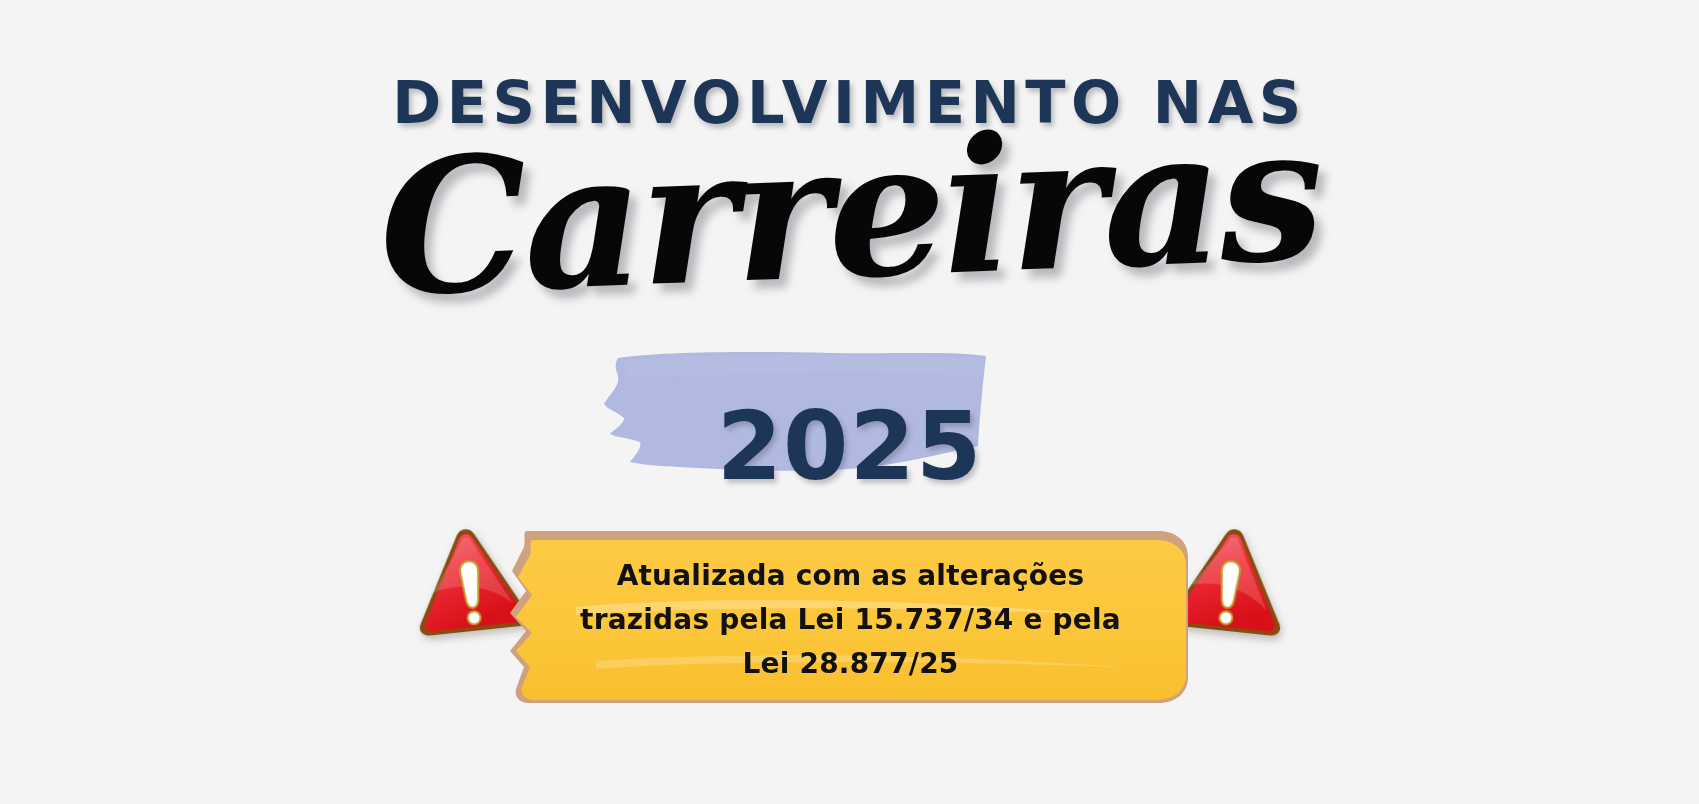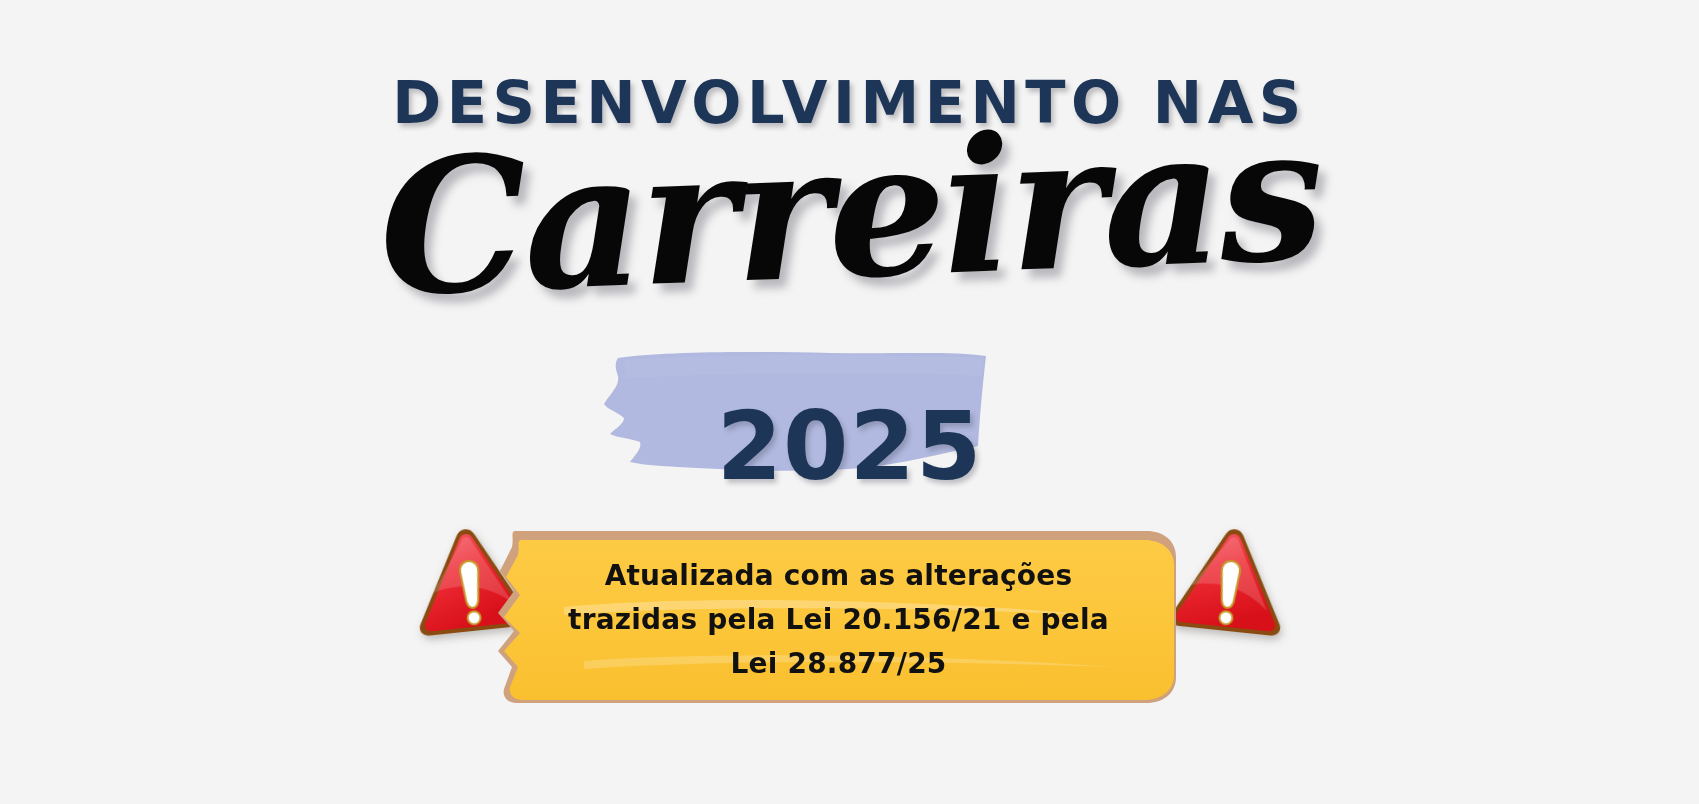--- a/index.html
+++ b/index.html
@@ -120,21 +120,21 @@
     width: 120px;
     height: 112px;
   }
   .tri.left  { left: 0px; transform: rotate(-6deg); }
   .tri.right { right: 0px; transform: rotate(6deg); }
   .tri svg { display: block; width: 100%; height: 100%;
              filter: drop-shadow(2px 4px 4px rgba(60,50,40,0.30)); }
 
   .ribbon {
     position: absolute;
-    left: 76px;
+    left: 88px;
     top: 22px;
     width: 700px;
     height: 180px;
   }
   .ribbon-shadow {
     position: absolute;
     left: 0; top: 0;
     width: 700px; height: 180px;
   }
   .ribbon-shadow svg, .ribbon-face svg { display: block; width: 100%; height: 100%; }
@@ -263,21 +263,21 @@
                      C680 153, 668 163, 650 163 L28 163
                      C20 163, 14 157, 16 150 L24 130 L10 114 L26 96
                      L10 80 L26 58 L12 40 L24 18 C26 9, 22 3, 28 3 Z" fill="url(#ribGrad)"></path>
             <path d="M70 70 C200 58, 420 62, 600 78 C420 70, 200 68, 70 78 Z" fill="#ffffff" opacity="0.28"></path>
             <path d="M90 124 C230 114, 450 118, 620 130 C450 124, 230 122, 90 132 Z" fill="#ffffff" opacity="0.20"></path>
           </svg>
         </div>
 
         <div class="banner-text">
           <div class="line">Atualizada com as alterações</div>
-          <div class="line">trazidas pela Lei 20.156/21 e pela</div>
+          <div class="line">trazidas pela Lei 15.737/34 e pela</div>
           <div class="line">Lei 28.877/25</div>
         </div>
       </div>
 
     </div>
   </div>
 
 </div>
 
 </body></html>

